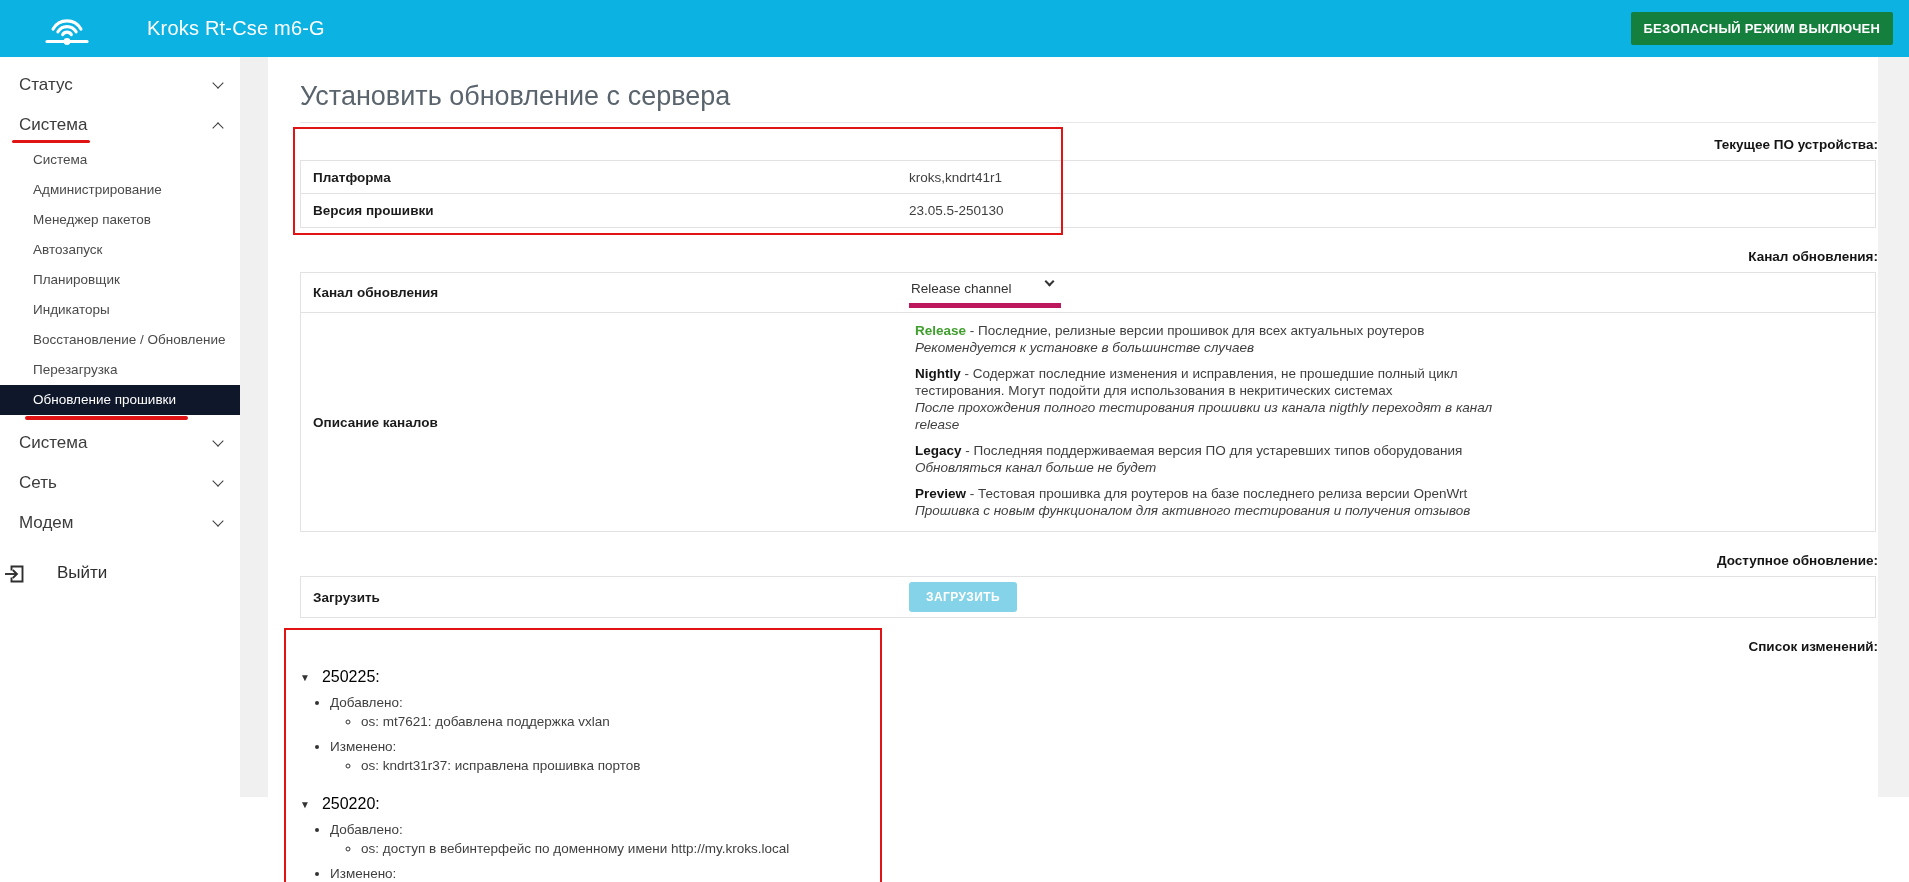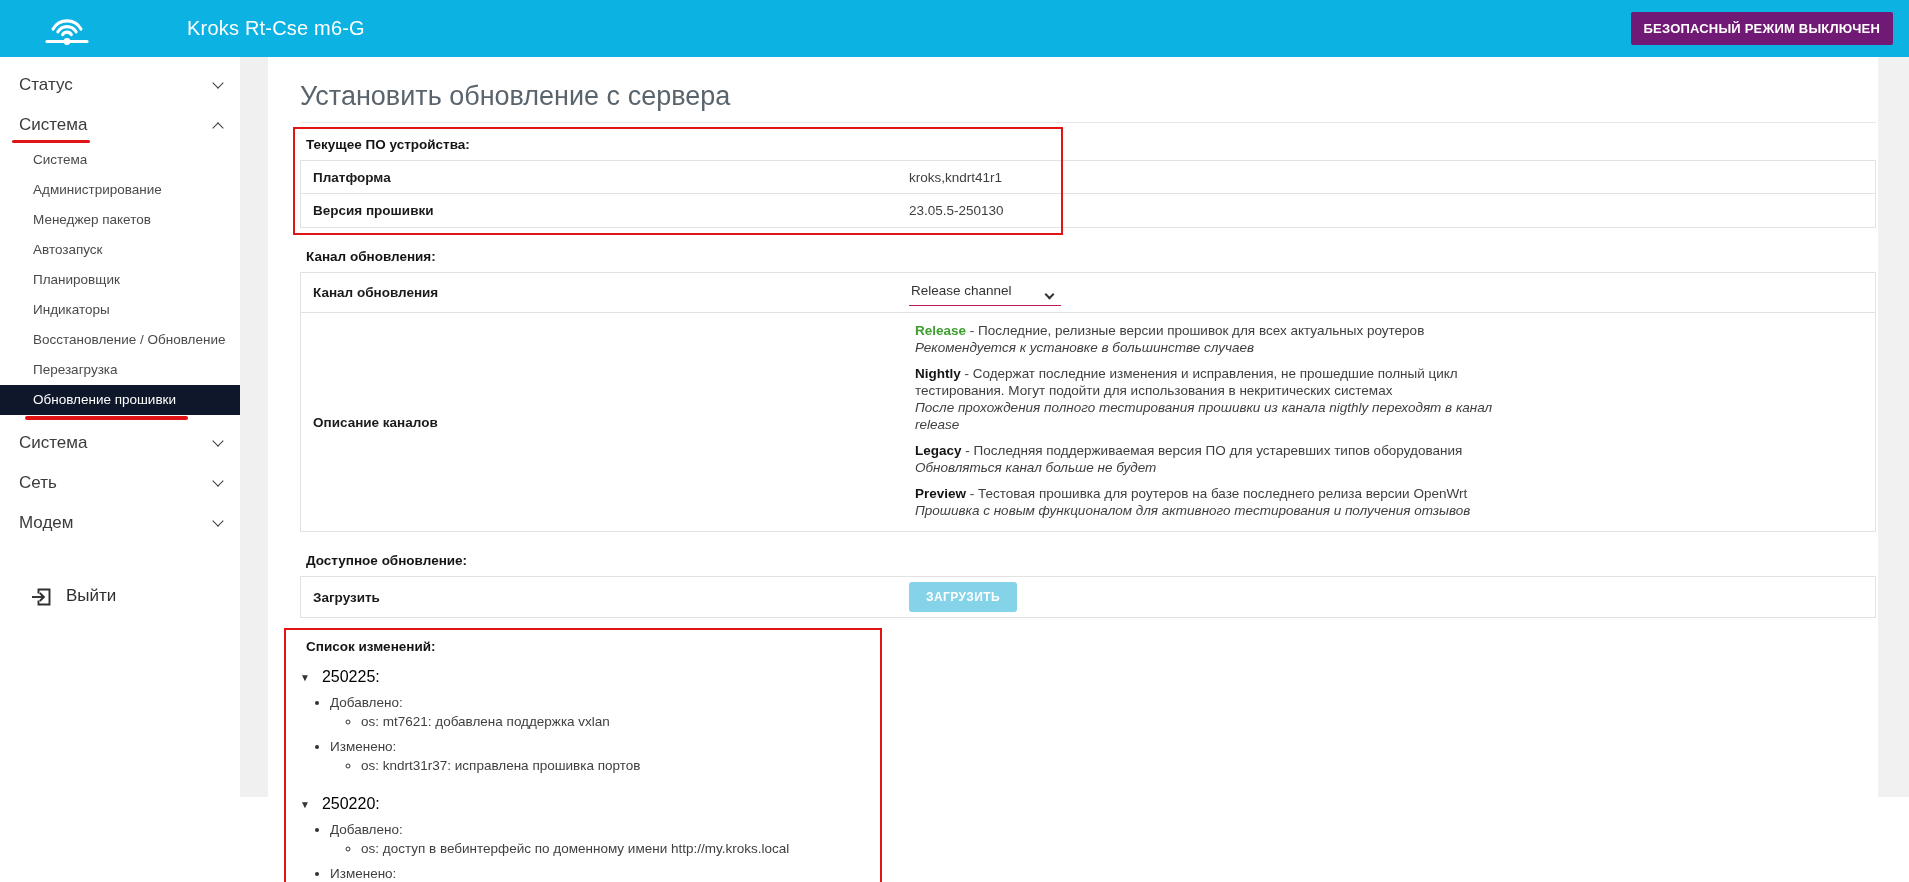--- a/index.html
+++ b/index.html
@@ -2,63 +2,63 @@
 <html lang="ru"><head>
 <meta charset="utf-8">
 <style>
   * { box-sizing: border-box; }
   html,body { margin:0; padding:0; }
   body {
     width:1909px; height:882px; overflow:hidden; background:#fff;
     font-family:"Liberation Sans", sans-serif; font-size:13.5px; color:#3f3f3f;
   }
   
-  .header { height:57px; background:#0cb2e2; display:flex; align-items:center; padding:0 16px 0 44px;gap:40px; }
+  .header { height:57px; background:#0cb2e2; display:flex; align-items:center; padding:0 16px 0 44px; }
   .app-title { color:#fff; font-size:20px; margin-left:57px; letter-spacing:0.2px; }
-  .safe-mode { margin-left:auto; background:#701a75; color:#fff; border:none; border-radius:2px;
+  .safe-mode { margin-left:auto; background:#15803d; color:#fff; border:none; border-radius:2px;
     font-family:inherit; font-weight:bold; font-size:13px; padding:9px 13px; letter-spacing:0.2px; cursor:pointer; }
   
   .app { display:flex; height:740px; }
   .sidebar { width:240px; background:#fff; padding-top:8px; flex:0 0 240px; }
   .gutter { width:28px; flex:0 0 28px; background:#f0f0f0; }
   .main { flex:1; position:relative; padding:0 0 0 32px; }
   .scroll-strip { width:31px; flex:0 0 31px; background:#f1f1f1; }
   
   .nav-item { height:40px; display:flex; align-items:center; justify-content:space-between;
     padding:0 18px 0 19px; font-size:17px; color:#3c3c3c; cursor:pointer; }
   .chev { width:8px; height:8px; border:solid #3c3c3c; border-width:0 1.5px 1.5px 0; display:inline-block; }
   .chev.down { transform:rotate(45deg); margin-top:-4px; }
   .chev.up { transform:rotate(-135deg); margin-top:6px; }
   .red-u { position:relative; }
   .red-u::after { content:""; position:absolute; left:-7px; right:-3px; bottom:-8px; height:3.5px;
     background:#e01414; border-radius:2px; }
   .sub-item { height:30px; line-height:30px; padding-left:33px; font-size:13.5px; color:#4a4a4a; cursor:pointer; }
   .sub-item.active { background:#0f172a; color:#fff; }
   .red-line { height:3.5px; background:#e01414; border-radius:2px; width:163px; margin:1px 0 0 25px; }
-  .logout { margin-top:42px; display:flex; align-items:center; gap:13px; padding-left:30px;
+  .logout { margin-top:19px; display:flex; align-items:center; gap:31px; padding-left:3px;
     font-size:17px; color:#2f2f2f; cursor:pointer; }
   
   h1.page-title { font-size:27px; font-weight:normal; color:#5a646d; margin:26px 0 0 0; line-height:26px; }
   .title-divider { border-bottom:1px solid #e7e7e7; margin-top:13px; width:calc(100% - 2px); }
   section { margin-top:20px; }
   section.annotated { position:relative; }
   .red-box { position:absolute; border:2.5px solid #e01414; pointer-events:none; }
   #sec-current .red-box { left:-7px; top:-9px; bottom:-7px; width:770px; }
   #sec-changelog .red-box { left:-16px; top:-10px; bottom:-12px; width:598px; }
   #sec-current { margin-top:13px; }
-  .sec-label { font-weight:bold; color:#141414; margin:12px 0 7px 6px; line-height:17px; }
+  .sec-label { font-weight:bold; color:#141414; margin:12px 0 7px 6px; line-height:17px;text-align:right; }
   .kv-table { border:1px solid #e2e2e2; width:calc(100% - 2px); background:#fff; }
   .kv-row { display:flex; align-items:center; min-height:33px; border-bottom:1px solid #e2e2e2; padding-left:12px; }
   .kv-row:last-child { border-bottom:none; }
   .kv-label { flex:0 0 596px; font-weight:bold; color:#1b1b1b; }
   .kv-value { flex:1; color:#3f3f3f; }
   .kv-row.tall { min-height:40px; }
   
-  .select { width:152px; border-bottom:1px solid #be185d; display:flex; justify-content:space-between;
-    align-items:flex-end; padding:3px 8px 7px 2px; cursor:pointer; color:#333; }
+  .select { width:152px; border-bottom:5px solid #be185d; display:flex; justify-content:space-between;
+    align-items:flex-start; padding:3px 8px 7px 2px; cursor:pointer; color:#333; }
   .sel-chev { width:7px; height:7px; border:solid #333; border-width:0 2px 2px 0; transform:rotate(45deg); margin-top:-3px; }
   
   .desc-row .kv-value { padding:9px 0 10px 0;margin-left:6px; }
   .channels { width:585px; }
   .channel { margin-bottom:9px; }
   .channel:last-child { margin-bottom:2px; }
   .channel p { margin:0; line-height:17px; }
   .ch-name { font-weight:bold; color:#141414; }
   .ch-name.green { color:#3f9e2e; }
   .channel .note { font-style:italic; }

